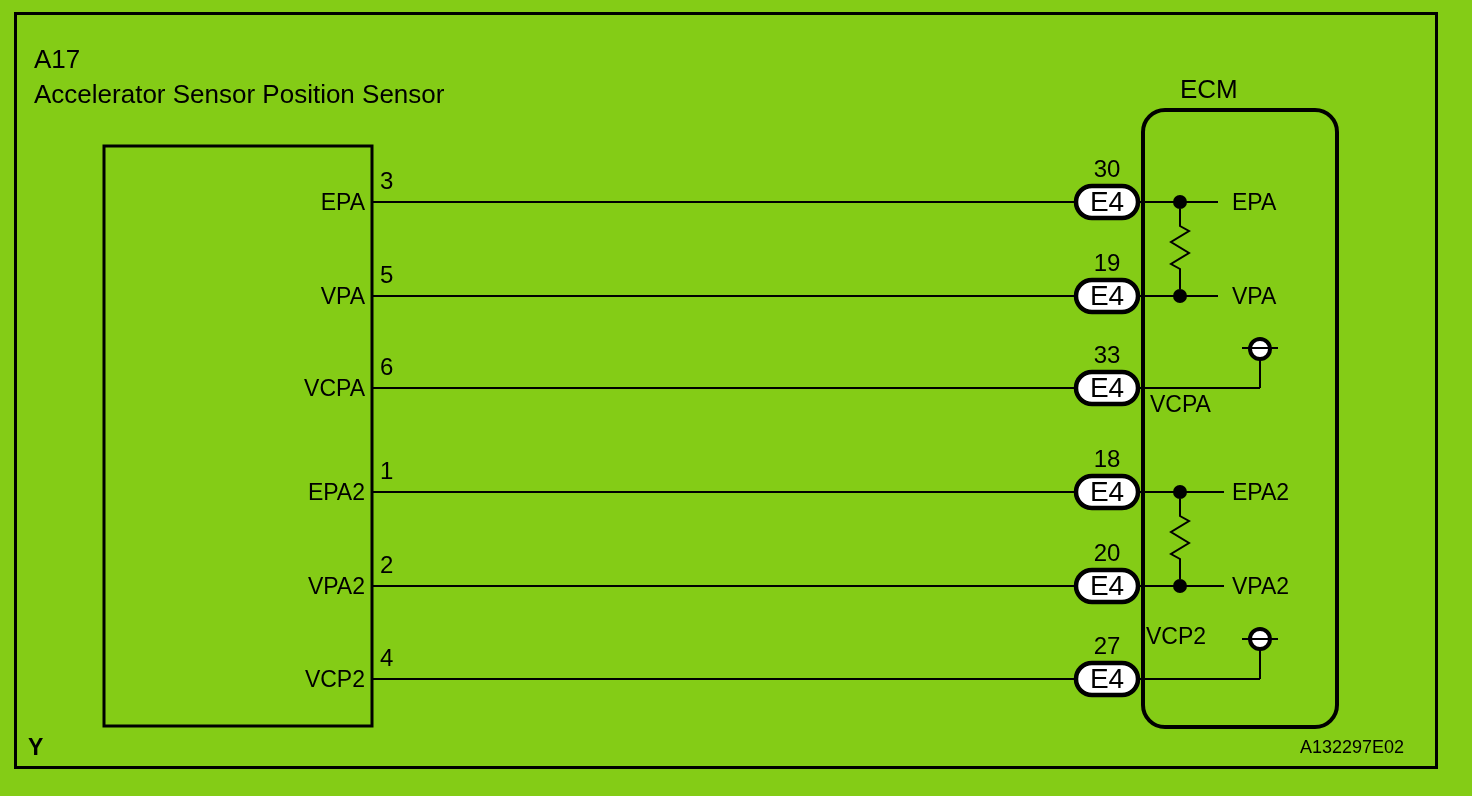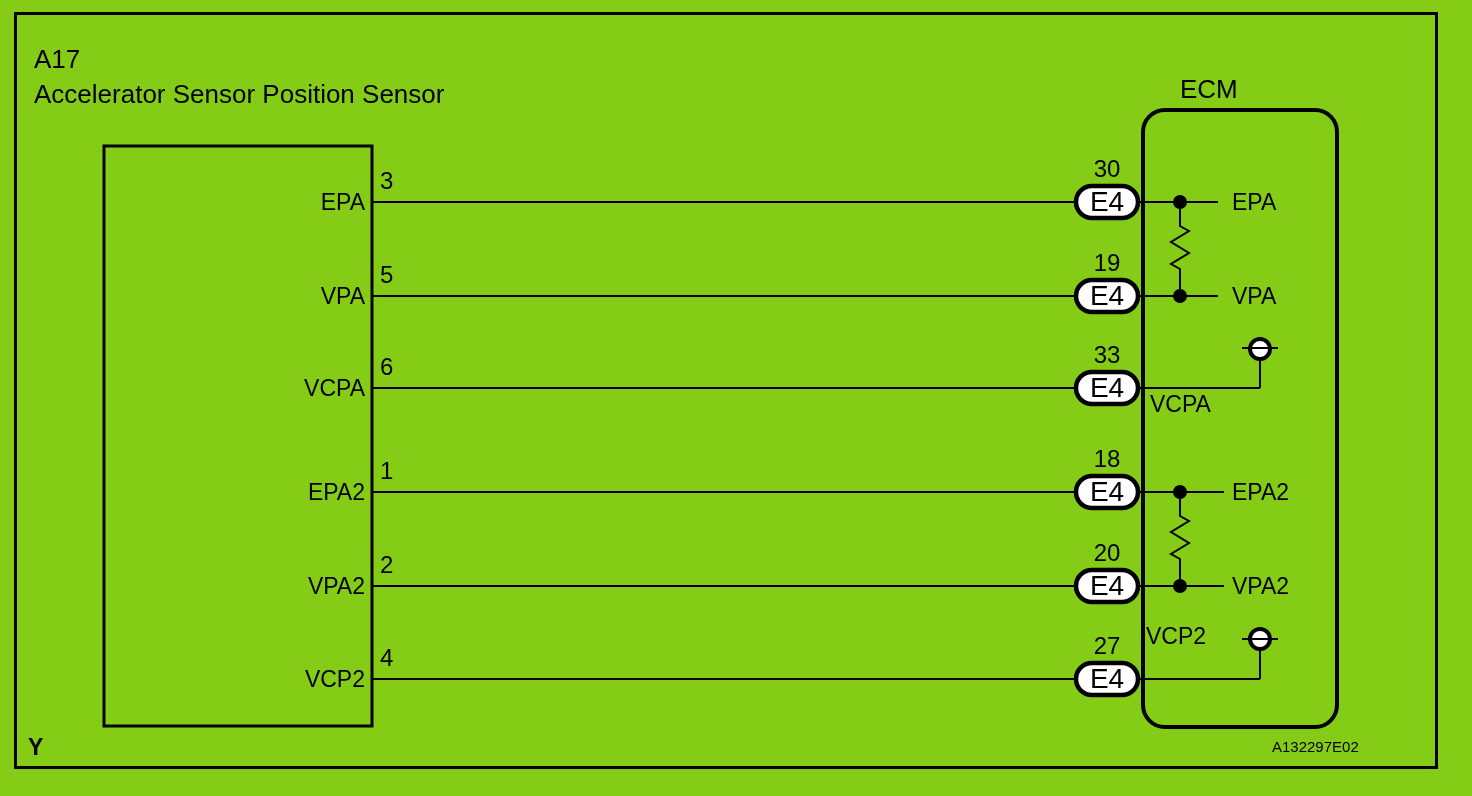--- a/index.html
+++ b/index.html
@@ -21,21 +21,21 @@
     color:#000000;
   }
   .title{font-size:26px;height:34px;line-height:34px;}
   .num{font-size:24px;}
   .sensor-signal{left:160px;width:205px;text-align:right;}
   .sensor-pin{left:380px;width:48px;text-align:left;}
   .ecm-pin{left:1075px;width:64px;text-align:center;}
   .connector{left:1075px;width:64px;text-align:center;font-size:28px;height:26px;line-height:34px;}
   .ecm-signal{left:1232px;}
   .footer-mark{font-weight:bold;font-size:23px;}
-  .figure-code{font-size:15px;height:18px;line-height:18px;width:160px;text-align:left;}
+  .figure-code{font-size:18px;height:18px;line-height:18px;width:160px;text-align:center;}
 </style>
 </head>
 <body>
 
 <div id="canvas">
 
   <svg id="wiring-svg" width="1472" height="796" viewBox="0 0 1472 796">
 
     <rect x="15.5" y="13.5" width="1421" height="754" fill="none" stroke="#000" stroke-width="3"></rect>
 

